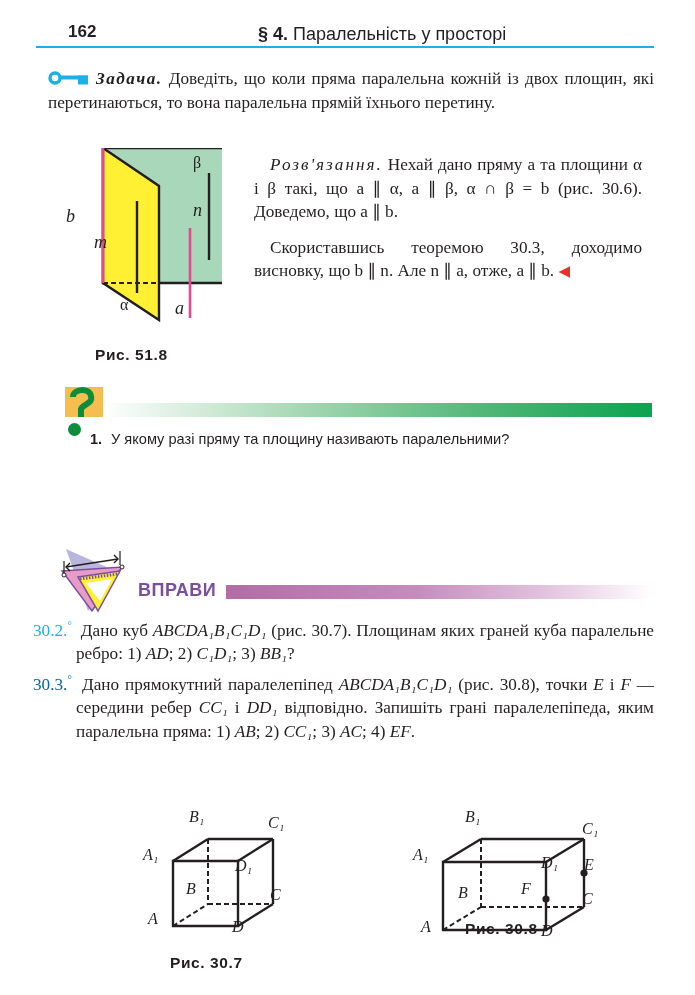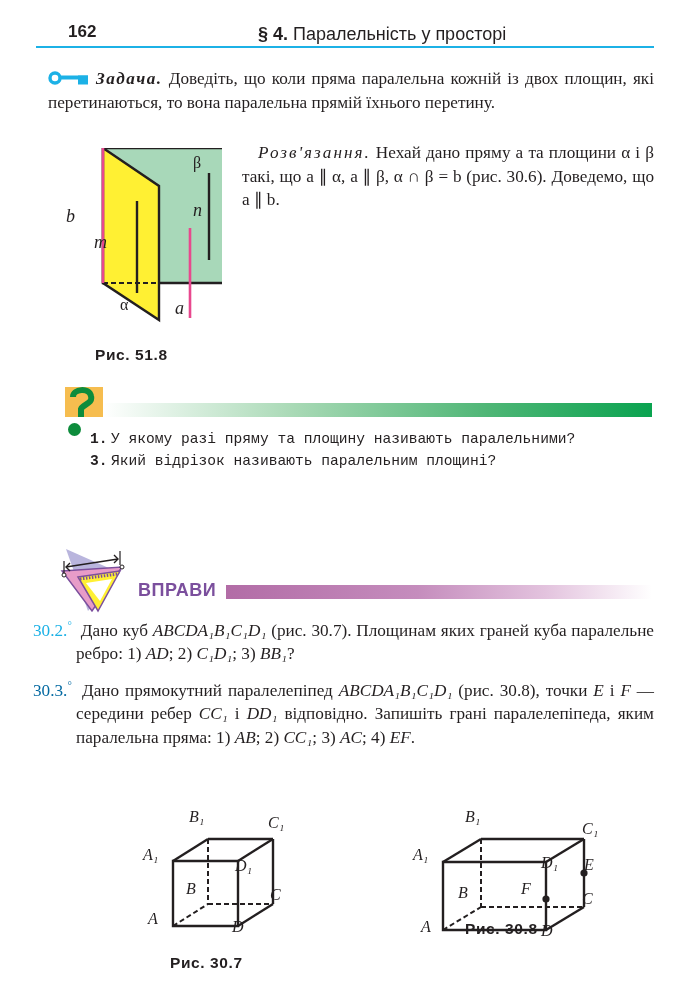--- a/index.html
+++ b/index.html
@@ -13,37 +13,37 @@
   .running-head { left:258px; top:24px; font-size:18px; font-family:"Liberation Sans", sans-serif; }
   .running-head b { font-weight:bold; }
   .header-rule { left:36px; top:46px; width:618px; height:2px; background:#1cb1e6; }
 
   .body-text { font-family:"Liberation Serif", serif; font-size:17.2px; line-height:23.6px; color:#231f20; }
   .task { left:48px; top:67px; width:606px; text-align:justify; }
   .task .title { font-weight:bold; letter-spacing:1.5px;font-style:italic; }
   .key-icon { display:inline-block; width:44px; height:14px; vertical-align:-1px; margin-right:4px; }
 
   .solution { left:242px; top:141px; width:412px; text-align:justify; }
-  .solution p { margin:0; text-indent:16px; }
+  .solution p { margin:12px; text-indent:16px; }
   .solution p.first { text-indent:16px; }
   .it { font-style:italic; }
   .spaced { letter-spacing:2px; }
   .end-mark { color:#e6332a; font-size:15px; }
 
   .fig306 { left:62px; top:148px; width:160px; height:180px; }
   .fig-caption { font-family:"Liberation Sans", sans-serif; font-weight:bold; font-size:15.5px; letter-spacing:0.6px; }
   .cap306 { left:95px; top:346px; }
 
   
   .q-icon { left:65px; top:387px; width:38px; height:30px; background:#f6bd4f; }
   .q-dot { left:68px; top:423px; width:13px; height:13px; border-radius:50%; background:#0d8c3c; }
   .q-bar { left:103px; top:403px; width:549px; height:14px;
            background:linear-gradient(to right,#ffffff 0%, #a8d9b5 35%, #4fb676 70%, #0aa350 100%); }
   .questions { left:90px; top:429px; width:570px; font-family:"Liberation Sans", sans-serif; font-size:14.6px; line-height:21.8px; color:#231f20; }
-  .questions .q { padding-left:21px; text-indent:-21px;font-family:Liberation Mono, monospace; }
+  .questions .q { padding-left:21px; text-indent:-21px; }
   .questions .num { font-weight:bold; display:inline-block; width:21px; text-indent:0; }
 
   
   .ex-icon { left:58px; top:545px; width:80px; height:70px; }
   .ex-label { left:138px; top:580px; font-family:"Liberation Sans", sans-serif; font-weight:bold; font-size:18px; color:#7b4f9d; letter-spacing:0.5px; }
   .ex-bar { left:226px; top:585px; width:426px; height:14px;
             background:linear-gradient(to right,#b26ca6 0%, #c58dbd 45%, #e3c3de 75%, #ffffff 100%); }
 
   .exercises { left:33px; top:614px; width:621px; }
   .ex { padding-left:43px; text-indent:-43px; text-align:justify; margin-bottom:0; }
@@ -95,53 +95,54 @@
 <div class="abs serif it" style="left:94px;top:232px;font-size:18px;">m</div>
 <div class="abs serif it" style="left:193px;top:200px;font-size:18px;">n</div>
 <div class="abs serif it" style="left:175px;top:298px;font-size:18px;">a</div>
 <div class="abs serif" style="left:120px;top:296px;font-size:16px;">α</div>
 <div class="abs serif" style="left:193px;top:154px;font-size:16px;">β</div>
 <div class="abs fig-caption cap306">Рис. 51.8</div>
 
 <div class="abs body-text solution">
   <p class="first"><span class="it spaced">Розв'язання.</span>
     <span>Нехай дано пряму a та площини α і β такі, що a ∥ α,  a ∥ β,  α ∩ β = b (рис. 30.6). Доведемо, що  a ∥ b.</span></p>
+  <p><span>Скориставшись теоремою 30.3, доходимо висновку, що  b ∥ n.  Але  n ∥ a,  отже,  a ∥ b.</span>
+    <span class="end-mark">◀</span></p>
 </div>
 
 <div class="abs q-icon">
   <svg width="38" height="30" viewBox="0 0 38 30">
     <path d="M8,10 C8,2 24,0 26,9 C28,17 18,17 16,22 L16,30" fill="none" stroke="#0d8c3c" stroke-width="6"></path>
   </svg>
 </div>
 <div class="abs q-dot"></div>
 <div class="abs q-bar"></div>
 <div class="abs questions">
   <div class="q"><span class="num">1.</span><span>У якому разі пряму та площину називають паралельними?</span></div>
-  <div class="q"><span class="num">3.</span><span>Який відрізок називають паралельним площині?</span></div>
 </div>
 
 <svg class="abs ex-icon" viewBox="0 0 80 70">
   <polygon points="8,4 62,28 30,66" fill="#b9b5dd"></polygon>
   <polygon points="4,26 64,22 34,66" fill="#e79cc8" stroke="#7b4f9d" stroke-width="1.5"></polygon>
   <polygon points="20,32 62,26 40,66" fill="#fff033" stroke="#7b4f9d" stroke-width="1.5"></polygon>
   <polygon points="28,38 54,34 42,56" fill="#ffffff"></polygon>
   <line x1="22" y1="34" x2="60" y2="29" stroke="#7b4f9d" stroke-width="3" stroke-dasharray="1.5,1.5"></line>
   <line x1="8" y1="22" x2="60" y2="14" stroke="#231f20" stroke-width="1.6"></line>
   <polyline points="12,18 8,22 12,26" fill="none" stroke="#231f20" stroke-width="1.4"></polyline>
   <polyline points="56,10 60,14 56,18" fill="none" stroke="#231f20" stroke-width="1.4"></polyline>
   <line x1="6" y1="16" x2="6" y2="30" stroke="#231f20" stroke-width="1.2"></line>
   <line x1="62" y1="6" x2="62" y2="20" stroke="#231f20" stroke-width="1.2"></line>
   <circle cx="6" cy="30" r="2" fill="#fff" stroke="#231f20"></circle>
   <circle cx="64" cy="22" r="2" fill="#fff" stroke="#231f20"></circle>
 </svg>
 <div class="abs ex-label">ВПРАВИ</div>
 <div class="abs ex-bar"></div>
 
 <div class="abs body-text exercises">
-  <div class="ex" style="margin-bottom:8px;">
+  <div class="ex" style="margin-bottom:2px;">
     <span class="ex-num blue"><span>30.2.</span><sup>°</sup></span>
     <span>Дано куб </span><span class="it">ABCDA₁B₁C₁D₁</span><span> (рис. 30.7). Площинам яких граней куба паралельне ребро: 1) </span><span class="it">AD</span><span>; 2) </span><span class="it">C₁D₁</span><span>;  3) </span><span class="it">BB₁</span><span>?</span>
   </div>
   <div class="ex">
     <span class="ex-num green"><span>30.3.</span><sup>°</sup></span>
     <span>Дано прямокутний паралелепіпед </span><span class="it">ABCDA₁B₁C₁D₁</span><span> (рис. 30.8), точки </span><span class="it">E</span><span> і </span><span class="it">F</span><span> — середини ребер </span><span class="it">CC₁</span><span> і </span><span class="it">DD₁</span><span> відповідно. Запишіть грані паралелепіпеда, яким паралельна пряма: 1) </span><span class="it">AB</span><span>; 2) </span><span class="it">CC₁</span><span>; 3) </span><span class="it">AC</span><span>; 4) </span><span class="it">EF</span><span>.</span>
   </div>
 </div>
 
 <svg class="abs fig307" viewBox="0 0 170 140">

